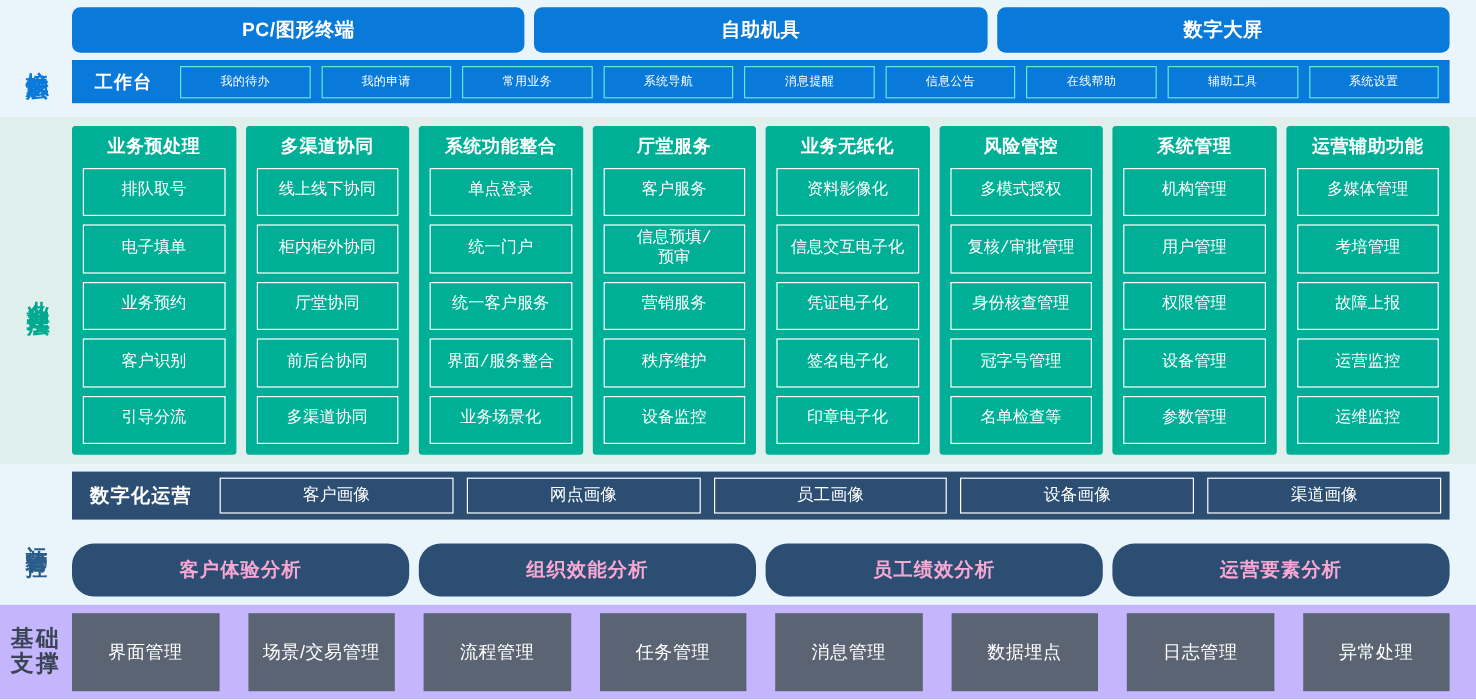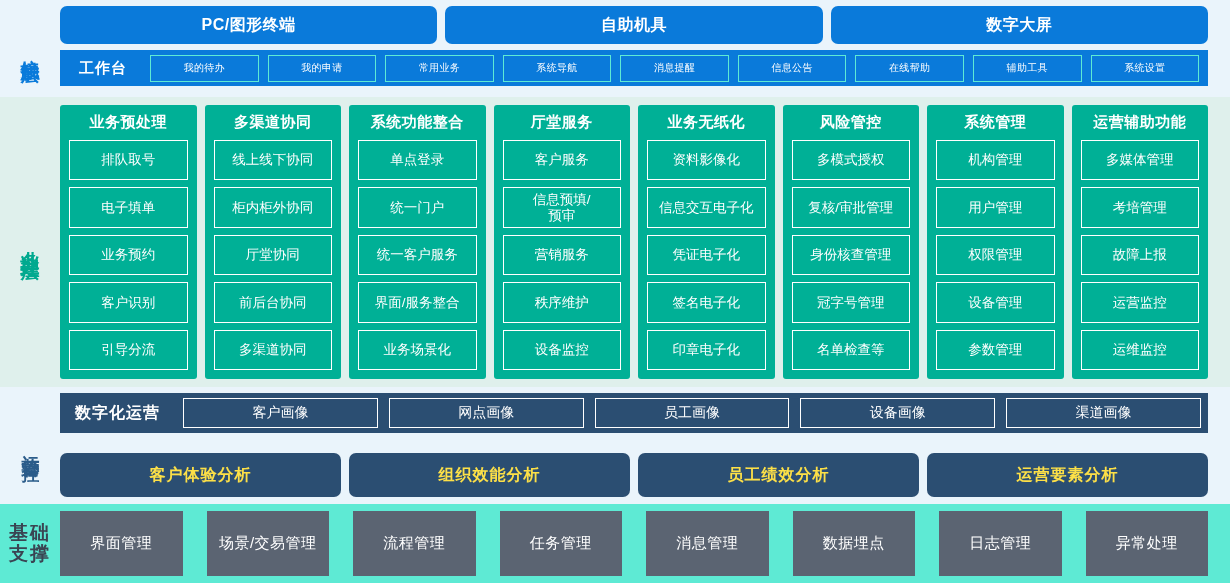--- a/index.html
+++ b/index.html
@@ -104,20 +104,21 @@
     justify-content: center;
     white-space: nowrap;
     letter-spacing: 0.3px;
   }
 
   
   #band-business {
     background: #dff0ec;
     height: 290px;
     padding: 8px 0 8px 0;
+    font-family: Liberation Mono, monospace;
   }
   #band-business .vtext { color: #00a98f; font-size: 19px; }
   #band-business .band-body {
     padding-right: 22px;
     flex-direction: row;
     gap: 8px;
   }
   .biz-col {
     flex: 1 1 0;
     background: #00b096;
@@ -190,33 +191,33 @@
     white-space: nowrap;
   }
   .analysis-row {
     display: flex;
     gap: 8px;
     height: 44px;
   }
   .analysis-box {
     flex: 1 1 0;
     background: #2b4e72;
-    border-radius: 7px;
-    color: #fde047;
+    border-radius: 18px;
+    color: #f9a8d4;
     font-size: 16px;
     font-weight: bold;
     display: flex;
     align-items: center;
     justify-content: center;
     letter-spacing: 1px;
   }
 
   
   #band-base {
-    background: #5eead4;
+    background: #c4b5fd;
     height: 79px;
     padding: 7px 0 7px 0;
   }
   #band-base .band-label { width: 60px; flex: 0 0 60px; }
   #band-base .vlabel {
     color: #3a4452;
     font-size: 19px;
     font-weight: bold;
     text-align: center;
     line-height: 1.08;

